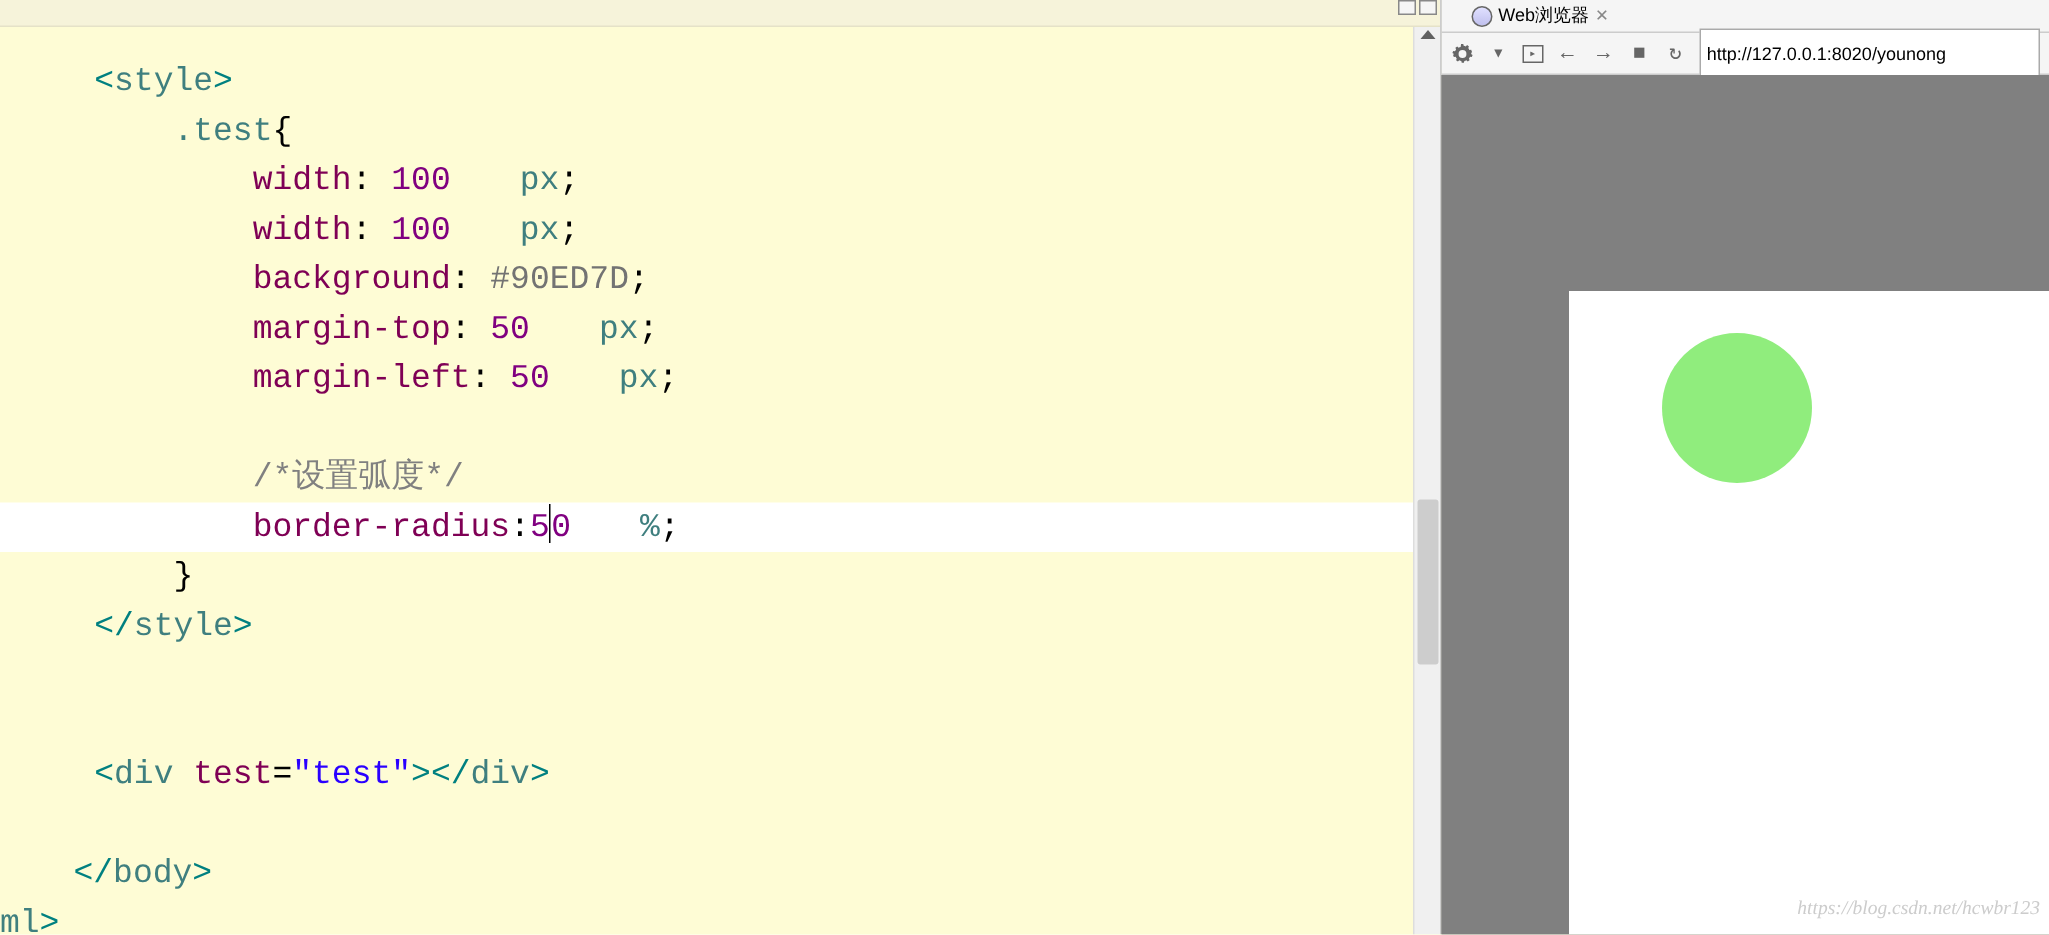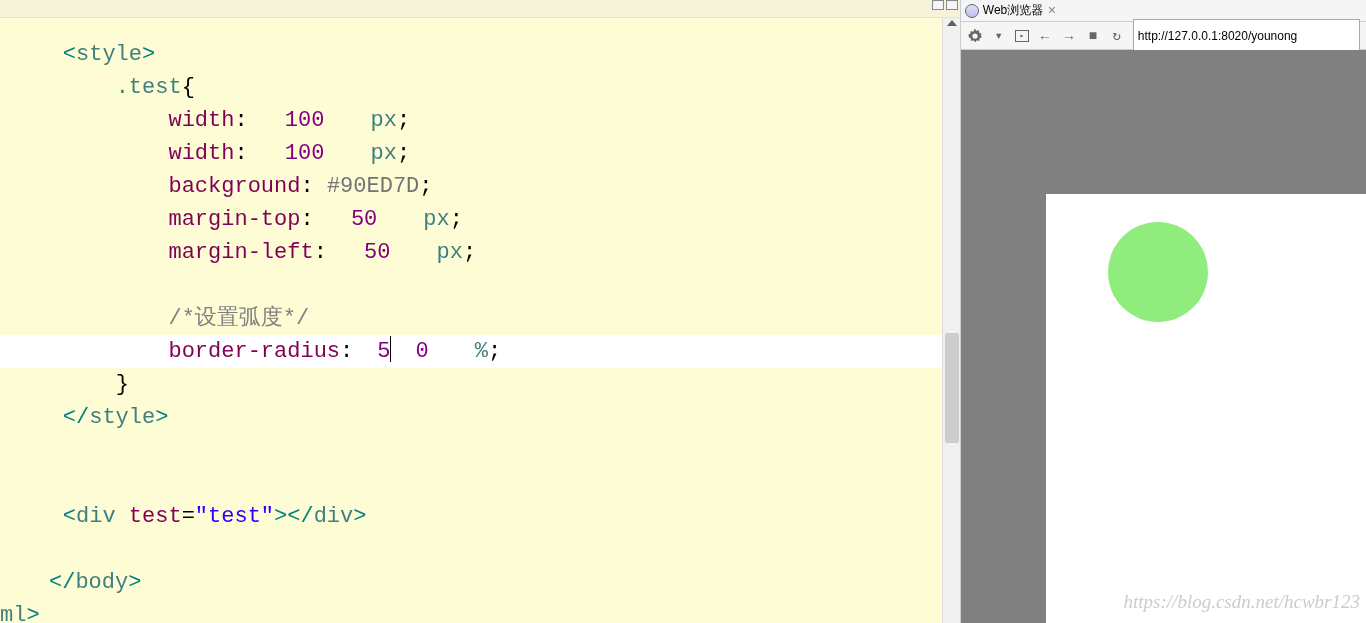--- a/index.html
+++ b/index.html
@@ -47,21 +47,21 @@
       background: #000;
       vertical-align: middle;
       position: relative;
       top: -2px;
     }
     .tag-bracket { color: #008080; }
     .tag-name { color: #3F7F7F; }
     .selector { color: #3F7F7F; }
     .brace { color: #000; }
     .prop { color: #7F0055; }
-    .value-num { color: #800080; margin-left: 24px; }
+    .value-num { color: #800080; }
     .value-unit { color: #3F7F7F; margin-left: 46px; }
     .value-color { color: #737373; }
     .comment { color: #808080; }
     .semicolon { color: #000; }
     .attr-name { color: #7F0055; }
     .attr-value { color: #2A00FF; }
     .equals { color: #000; }
     
     .editor-scrollbar {
       position: absolute;
@@ -111,21 +111,21 @@
       height: 623px;
       background: #808080;
       position: relative;
     }
     .browser-tab-bar {
       height: 22px;
       background: #f5f5f5;
       border-bottom: 1px solid #ccc;
       display: flex;
       align-items: center;
-      padding-left: 4px;
+      padding-left: 20px;
       font-size: 12px;
       font-family: Arial, sans-serif;
       text-align: right;
     }
     .globe-icon {
       width: 14px;
       height: 14px;
       border: 1px solid #666;
       border-radius: 50%;
       margin-right: 4px;
@@ -188,21 +188,21 @@
       background: #90ED7D;
       border-radius: 50%;
       margin-top: 28px;
       margin-left: 62px;
     }
     .watermark {
       position: absolute;
       bottom: 10px;
       right: 6px;
       color: #ccc;
-      font-size: 19px;
+      font-size: 13px;
       font-style: italic;
       font-family: Georgia, serif;
     }
   </style>
 </head>
 <body>
 
 <div class="editor-panel">
   <div class="top-strip">
     <div class="right-icons">

